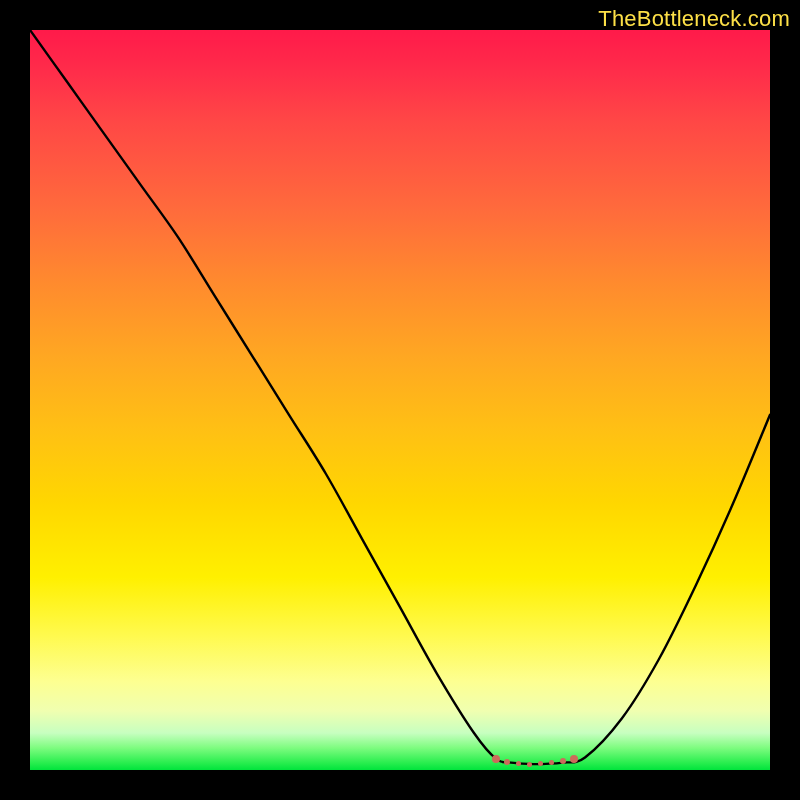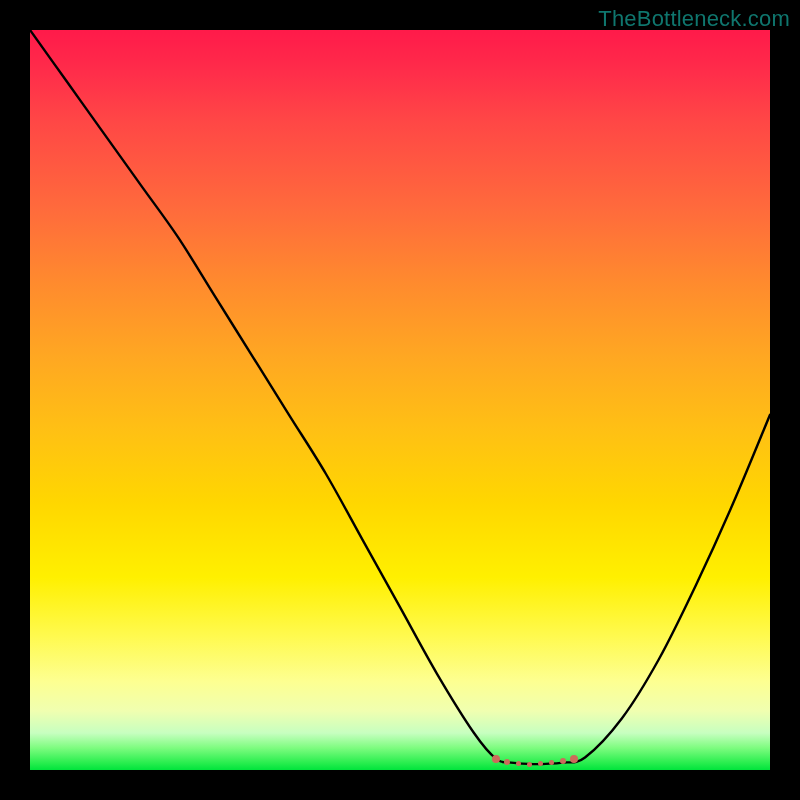--- a/index.html
+++ b/index.html
@@ -15,21 +15,21 @@
     position: absolute;
     inset: 0;
     width: 800px;
     height: 800px;
     background: #000;
   }
   .watermark {
     position: absolute;
     top: 6px;
     right: 10px;
-    color: #0f766e;
+    color: #fde047;
     font-size: 22px;
     font-weight: 500;
     letter-spacing: 0.2px;
     z-index: 10;
   }
   .plot {
     position: absolute;
     left: 30px;
     top: 30px;
     width: 740px;

